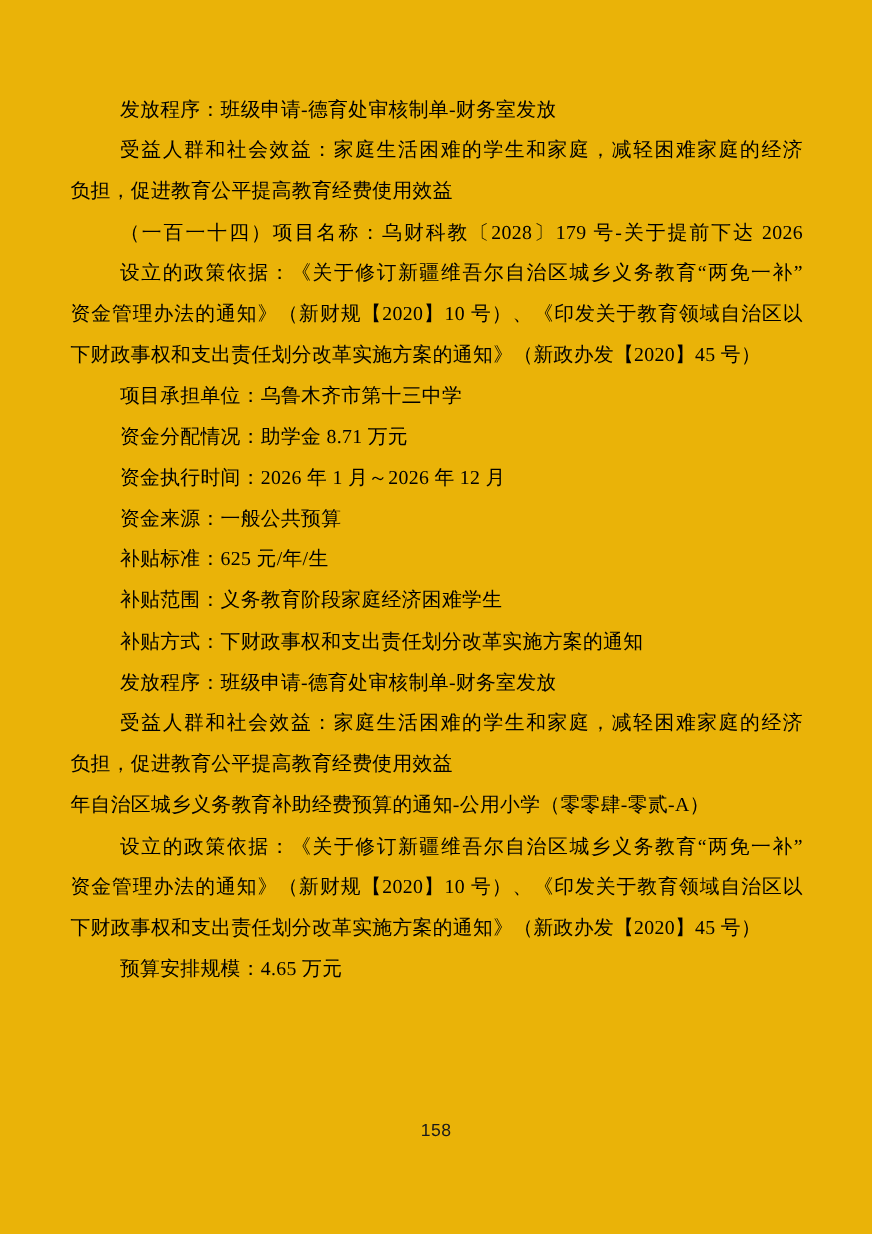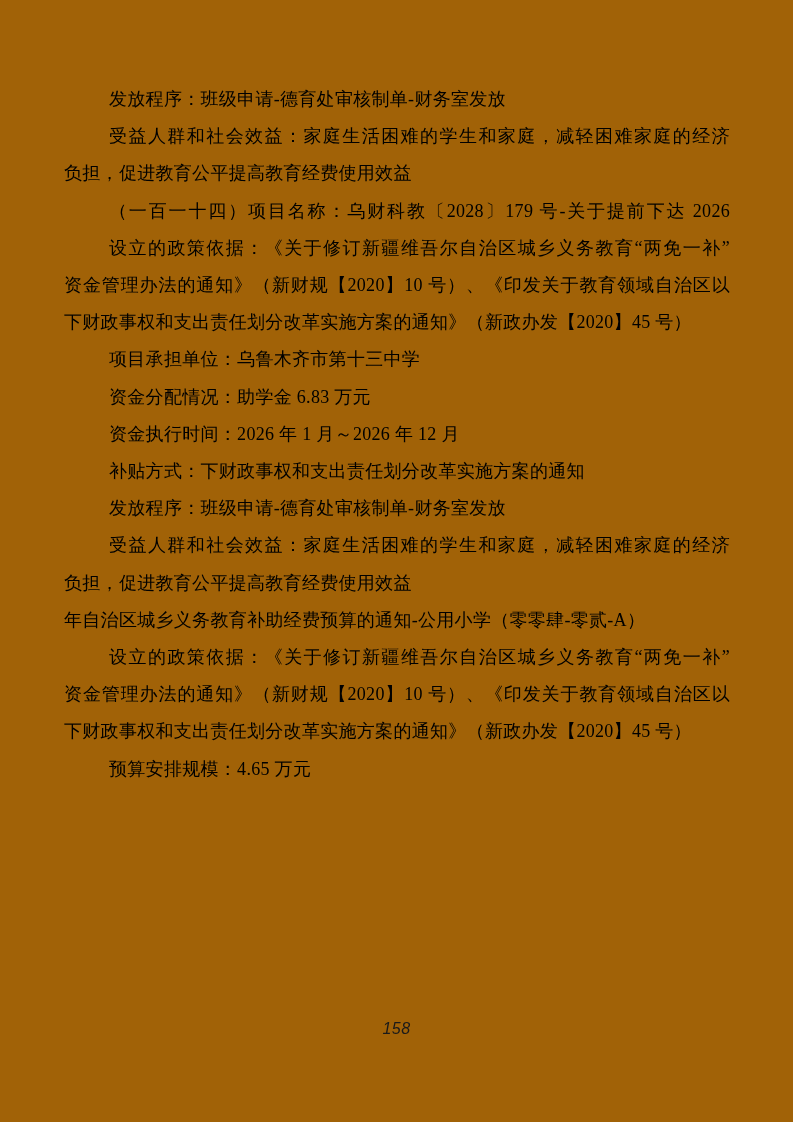--- a/index.html
+++ b/index.html
@@ -14,21 +14,21 @@
     overflow: hidden;
     font-family: "Liberation Serif", "DejaVu Serif", serif;
     color: #000000;
   }
   .page {
     position: absolute;
     left: 0;
     top: 0;
     width: 793px;
     height: 1122px;
-    background: #a16207;
+    background: #eab308;
   }
   .content {
     position: absolute;
     left: 64px;
     top: 81px;
     width: 666px;
   }
   .line {
     font-size: 18px;
     line-height: 37.2px;
@@ -42,21 +42,20 @@
   }
   .line.fill {
     text-align-last: justify;
   }
   .footer {
     position: absolute;
     left: 0;
     top: 1020px;
     width: 793px;
     text-align: center;
-    font-style: italic;
   }
   .page-number {
     font-family: "Liberation Sans", "DejaVu Sans", sans-serif;
     font-size: 16px;
     color: #1a1a1a;
     letter-spacing: 0.5px;
   }
 </style>
 </head>
 <body>
@@ -64,22 +63,25 @@
 <div class="page">
   <div class="content">
     <div class="line indent">发放程序：班级申请-德育处审核制单-财务室发放</div>
     <div class="line indent fill">受益人群和社会效益：家庭生活困难的学生和家庭，减轻困难家庭的经济</div>
     <div class="line">负担，促进教育公平提高教育经费使用效益</div>
     <div class="line indent fill">（一百一十四）项目名称：乌财科教〔2028〕179 号-关于提前下达 2026</div>
     <div class="line indent fill">设立的政策依据：《关于修订新疆维吾尔自治区城乡义务教育“两免一补”</div>
     <div class="line fill">资金管理办法的通知》（新财规【2020】10 号）、《印发关于教育领域自治区以</div>
     <div class="line">下财政事权和支出责任划分改革实施方案的通知》（新政办发【2020】45 号）</div>
     <div class="line indent">项目承担单位：乌鲁木齐市第十三中学</div>
-    <div class="line indent">资金分配情况：助学金 6.83 万元</div>
+    <div class="line indent">资金分配情况：助学金 8.71 万元</div>
     <div class="line indent">资金执行时间：2026 年 1 月～2026 年 12 月</div>
+    <div class="line indent">资金来源：一般公共预算</div>
+    <div class="line indent">补贴标准：625 元/年/生</div>
+    <div class="line indent">补贴范围：义务教育阶段家庭经济困难学生</div>
     <div class="line indent">补贴方式：下财政事权和支出责任划分改革实施方案的通知</div>
     <div class="line indent">发放程序：班级申请-德育处审核制单-财务室发放</div>
     <div class="line indent fill">受益人群和社会效益：家庭生活困难的学生和家庭，减轻困难家庭的经济</div>
     <div class="line">负担，促进教育公平提高教育经费使用效益</div>
     <div class="line">年自治区城乡义务教育补助经费预算的通知-公用小学（零零肆-零贰-A）</div>
     <div class="line indent fill">设立的政策依据：《关于修订新疆维吾尔自治区城乡义务教育“两免一补”</div>
     <div class="line fill">资金管理办法的通知》（新财规【2020】10 号）、《印发关于教育领域自治区以</div>
     <div class="line">下财政事权和支出责任划分改革实施方案的通知》（新政办发【2020】45 号）</div>
     <div class="line indent">预算安排规模：4.65 万元</div>
   </div>

